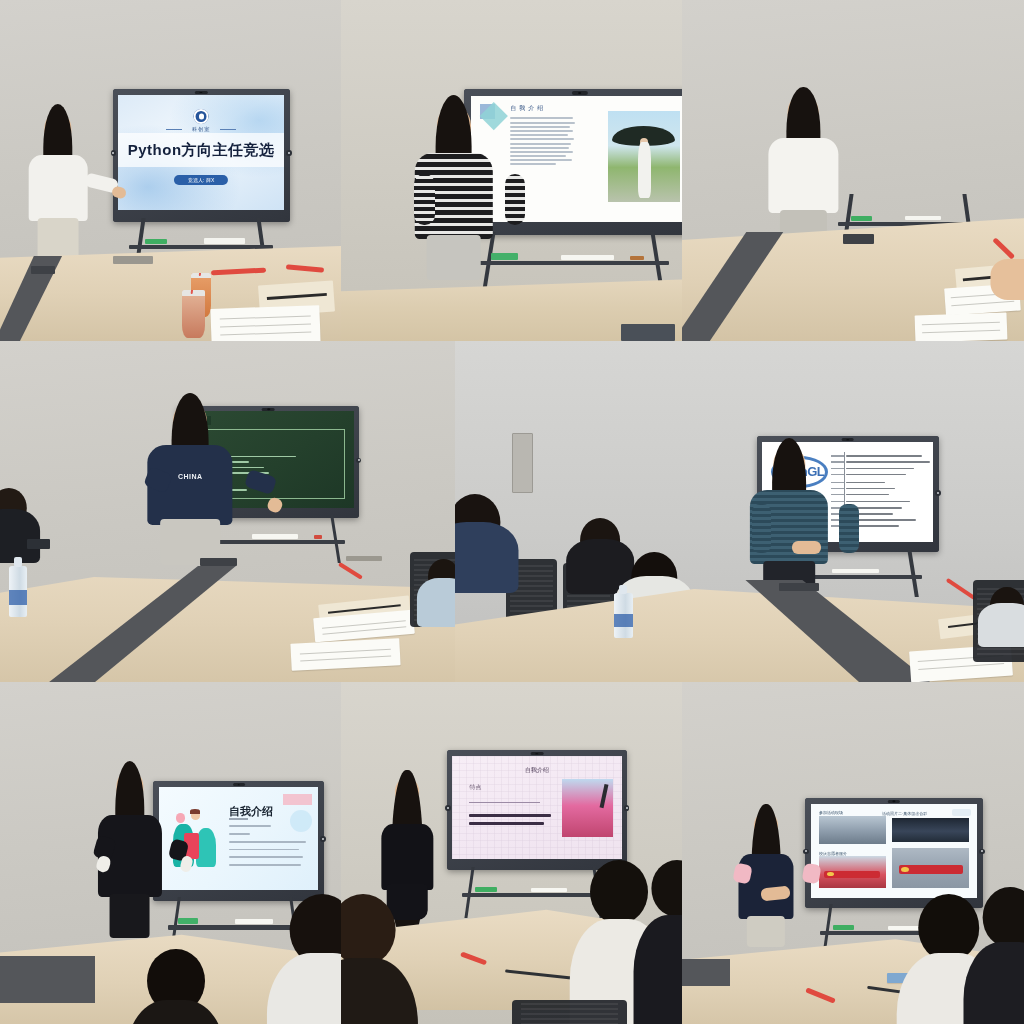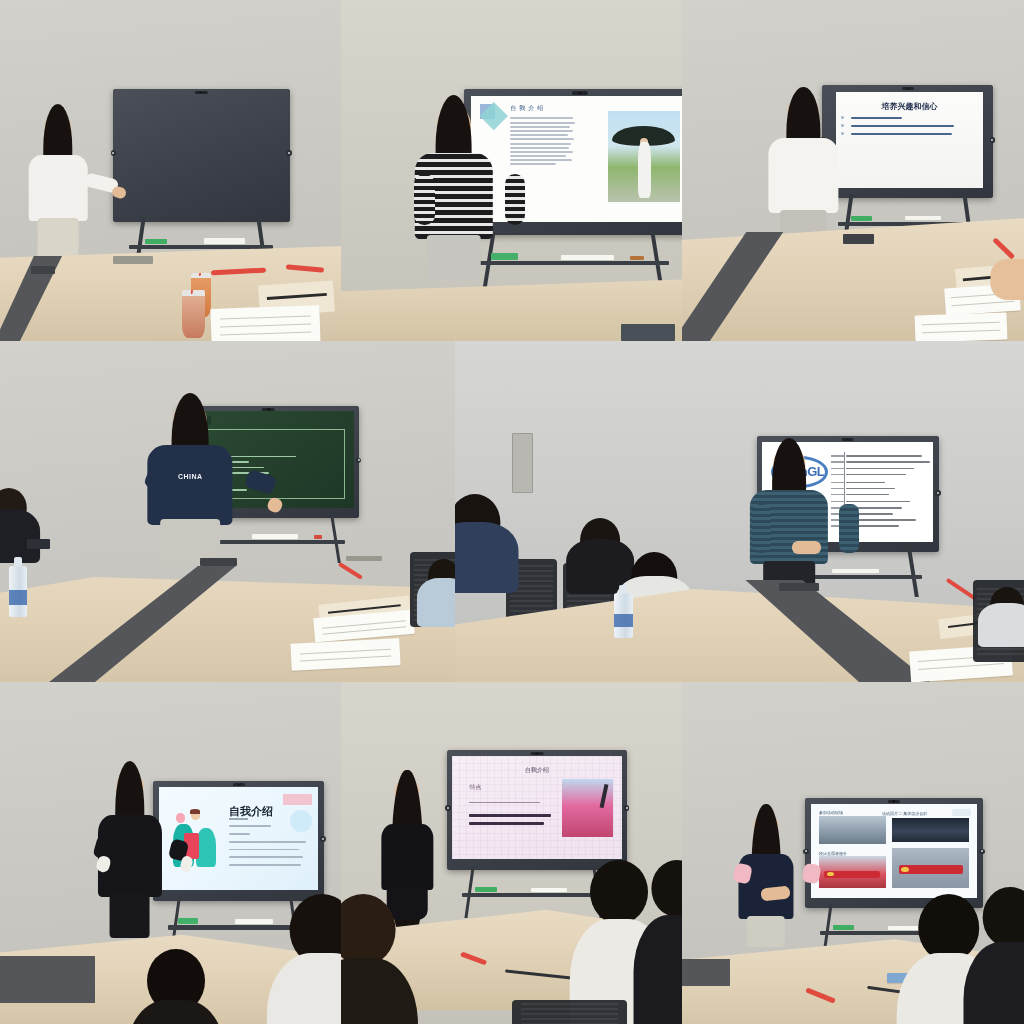--- a/index.html
+++ b/index.html
@@ -228,20 +228,31 @@
 <div id="collage">
 
   <div class="panel" style="left:0;top:0;width:341px;height:341px;">
     <div class="wall"></div>
 
     <div class="tv" style="left:33%;top:26%;width:52%;height:39%;">
       <div class="bezel"></div>
       <div class="cam"></div>
       <div class="knob l"></div>
       <div class="knob r"></div>
+      <div class="screen">
+        <div class="slide s-blue">
+          <div class="band"></div>
+          <div class="medal"></div>
+          <div class="sub">
+            <span>科创室</span>
+          </div>
+          <div class="title">Python方向主任竞选</div>
+          <div class="pill">竞选人: 薛X</div>
+        </div>
+      </div>
     </div>
     <div class="stand" style="left:36%;top:64%;width:46%;height:15%;">
       <div class="leg" style="left:10%;top:0;width:2.5%;height:100%;transform:skewX(-8deg);"></div>
       <div class="leg" style="right:10%;top:0;width:2.5%;height:100%;transform:skewX(8deg);"></div>
       <div class="shelf" style="left:4%;top:52%;width:92%;height:9%;"></div>
       <div class="shelfitem" style="left:14%;top:40%;width:14%;height:11%;background:#3fae62;"></div>
       <div class="shelfitem" style="left:52%;top:38%;width:26%;height:12%;background:#f4f4ef;"></div>
     </div>
 
     <div class="person" style="left:13%;top:33%;width:8%;height:42%;">
@@ -335,36 +346,20 @@
       <div class="legs" style="top:76%;width:160%;height:26%;background:#c6c5bf;border-radius:4px;"></div>
     </div>
 
     <div class="table" style="left:-8%;top:80%;width:120%;height:26%;clip-path:polygon(0% 22%,100% 6%,100% 100%,0% 100%);"></div>
     <div class="device" style="left:82%;top:95%;width:16%;height:5%;background:#4a5058;"></div>
   </div>
 
   <div class="panel" style="left:682px;top:0;width:342px;height:341px;">
     <div class="wall"></div>
 
-    <div class="tv" style="left:41%;top:25%;width:50%;height:33%;">
-      <div class="bezel"></div>
-      <div class="cam"></div>
-      <div class="knob l"></div>
-      <div class="knob r"></div>
-      <div class="screen" style="left:8%;right:6%;top:6%;bottom:9%;">
-        <div class="slide s-dark" style="background:linear-gradient(180deg,#fcfcfa,#f3f4f2);">
-          <div class="t" style="color:#1d2c4a;font-size:8px;font-weight:bold;">培养兴趣和信心</div>
-          <div class="b">
-            <i style="width:44%;background:#4a6490"></i>
-            <i style="width:88%;background:#4a6490"></i>
-            <i style="width:86%;background:#4a6490"></i>
-          </div>
-        </div>
-      </div>
-    </div>
     <div class="stand" style="left:44%;top:57%;width:44%;height:15%;">
       <div class="leg" style="left:9%;top:0;width:2.5%;height:100%;transform:skewX(-8deg);"></div>
       <div class="leg" style="right:9%;top:0;width:2.5%;height:100%;transform:skewX(8deg);"></div>
       <div class="shelf" style="left:4%;top:54%;width:92%;height:8%;"></div>
       <div class="shelfitem" style="left:12%;top:42%;width:14%;height:10%;background:#3fae62;"></div>
       <div class="shelfitem" style="left:48%;top:42%;width:24%;height:9%;background:#f5f5f0;"></div>
     </div>
 
     <div class="person" style="left:31%;top:28%;width:9%;height:42%;">
       <div class="head" style="width:100%;"></div>

